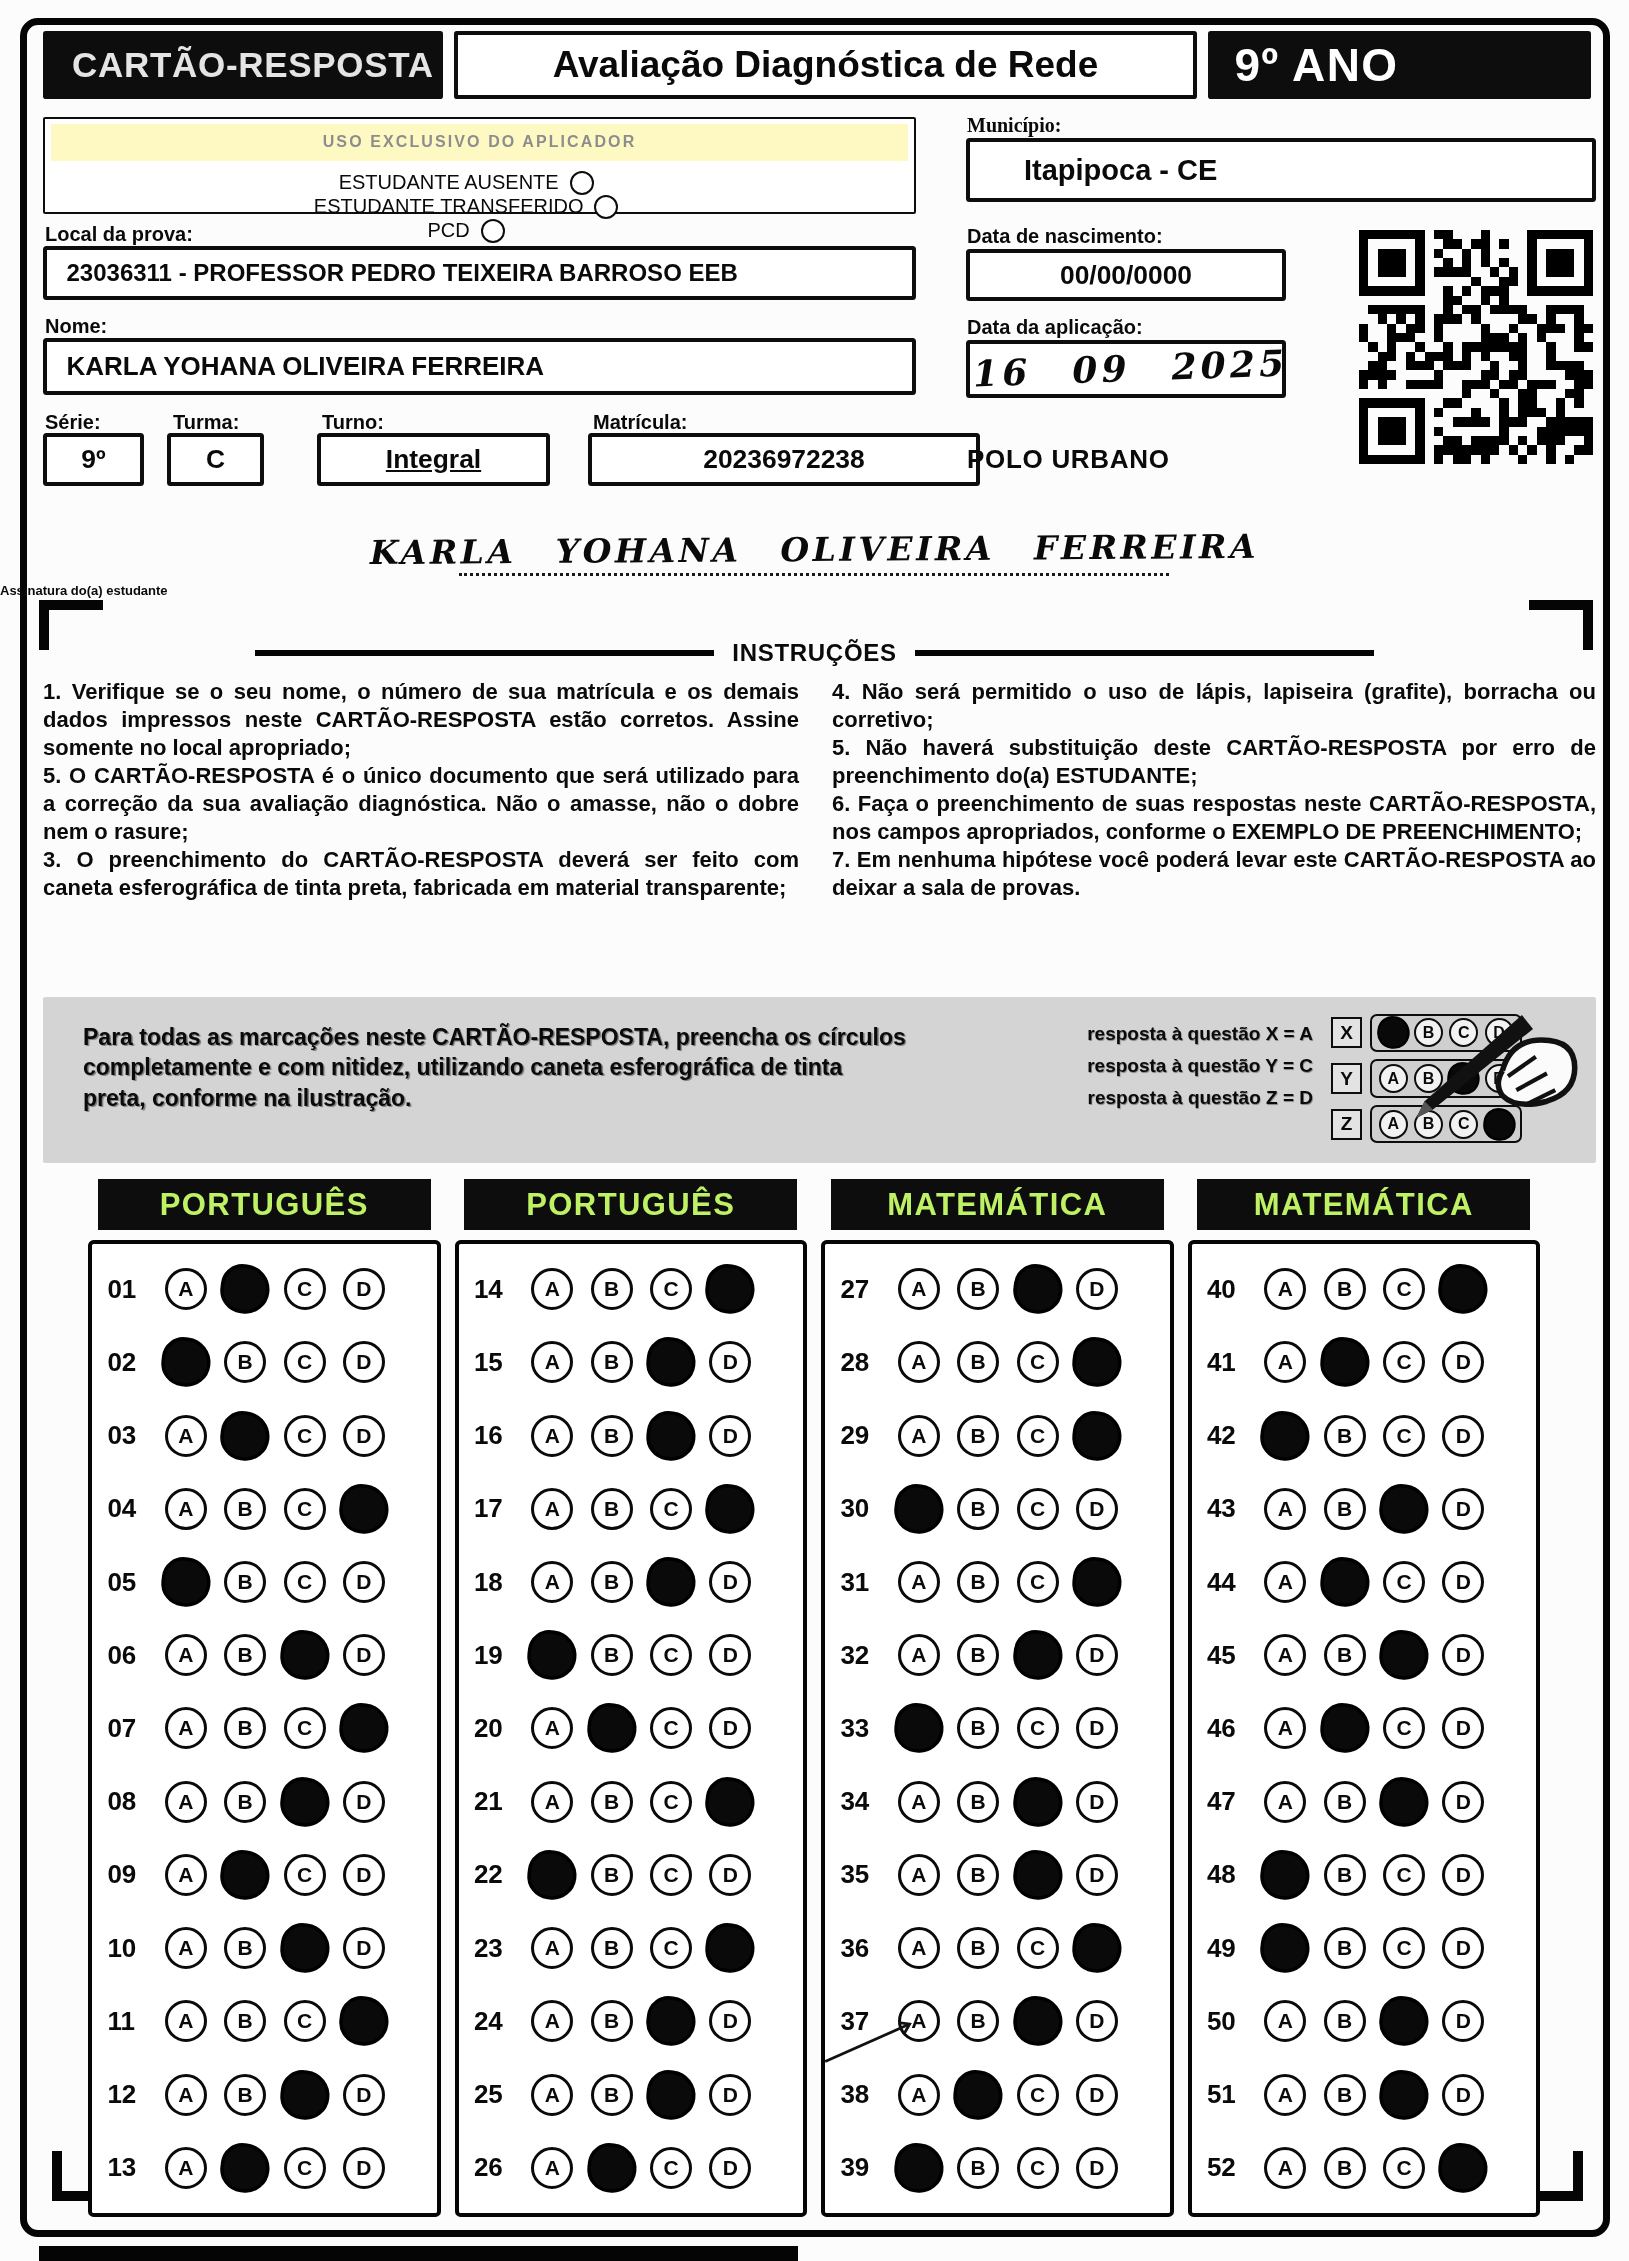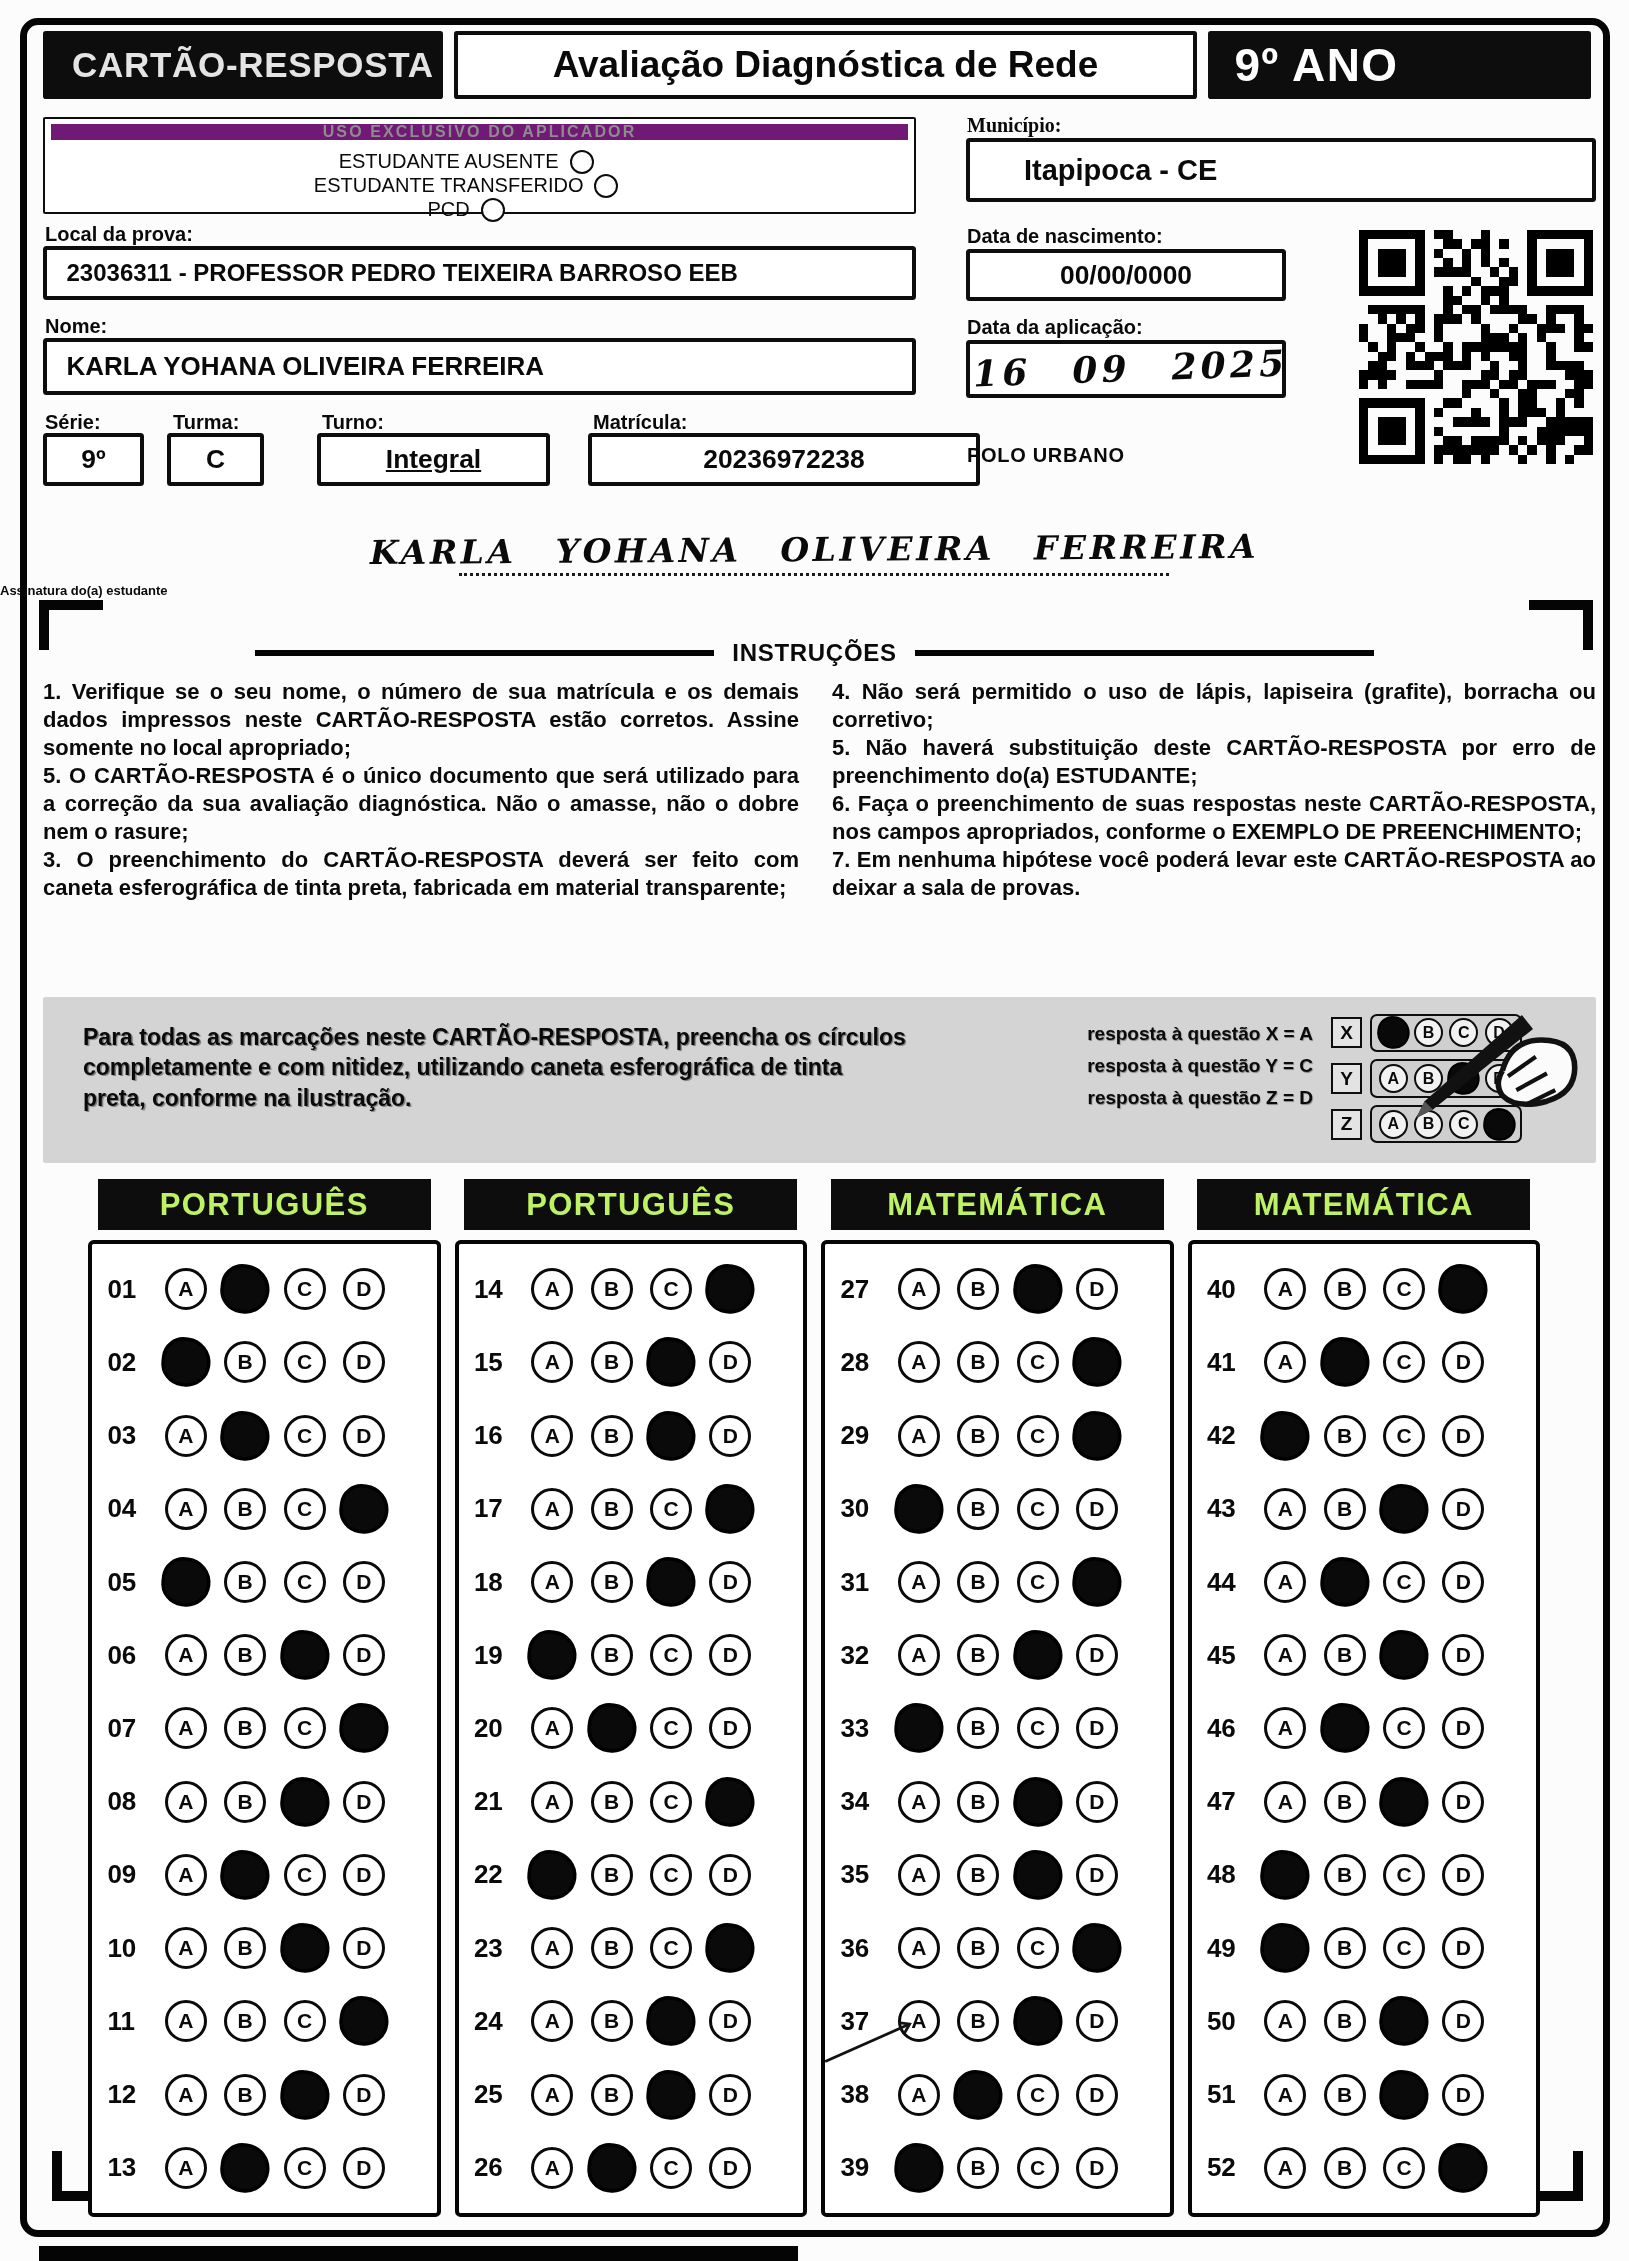--- a/index.html
+++ b/index.html
@@ -39,21 +39,21 @@
     width: 383px; background: #0d0d0d; color: #fff;
     font-size: 46px; font-weight: bold; display: flex; align-items: center;
     padding-left: 26.4px; border-radius: 2.8px; letter-spacing: 1.4px;
   }
   
   .admin-box {
     position: absolute; left: 43px; top: 117px; width: 873px; height: 97px;
     border: 2.8px solid #0d0d0d; border-radius: 2.1px; background: #fff;
   }
   .aplicador-bar {
-    margin: 4.9px 5.6px 0 5.6px; height: 16px; background: #701a75; color: #8d8d8d;
+    margin: 4.9px 5.6px 0 5.6px; height: 37px; background: #fef9c3; color: #8d8d8d;
     font-size: 16px; font-weight: bold; letter-spacing: 2.1px;
     display: flex; align-items: center; justify-content: center;
   }
   .checkbox-row {
     display: flex; align-items: center; justify-content: space-between;
     padding: 9.7px 42px 0 15.3px; font-size: 20px; flex-direction: column;
   }
   .chk { display: flex; align-items: center; gap: 11px; }
   .chk-circle { width: 24px; height: 24px; border: 2.8px solid #0d0d0d; border-radius: 50%; background: #fff; }
   
@@ -65,21 +65,21 @@
   .pad-l { padding-left: 19.5px; }
   .center-t { justify-content: center; }
   .handwritten {
     font-family: "DejaVu Serif", serif; font-style: italic; font-weight: bold;
   }
   .date-script {
     position: absolute; left: 973px; top: 347px; font-size: 36px;
     letter-spacing: 4.2px; word-spacing: 24px; transform: rotate(-2deg);
     white-space: nowrap; z-index: 3;
   }
-  .polo { position: absolute; left: 967px; top: 444px; font-size: 20px; font-weight: bold; letter-spacing: 0.7px; }
+  .polo { position: absolute; left: 967px; top: 444px; font-size: 26px; font-weight: bold; letter-spacing: 0.7px; }
   .qr { position: absolute; left: 1359px; top: 230px; width: 234px; height: 234px; }
   .qr svg { width: 100%; height: 100%; shape-rendering: crispEdges; }
   
   .sig-name {
     position: absolute; left: 0; right: 0; top: 530px; text-align: center;
     font-size: 33px; letter-spacing: 3.5px; word-spacing: 24px; z-index: 2;
     transform: rotate(-0.4deg);
   }
   .sig-line { position: absolute; left: 459px; top: 573px; width: 710px; border-top: 3.5px dotted #1a1a1a; }
   .sig-label { position: absolute; left: 0; right: 0; top: 583px; text-align: left; font-size: 13px; font-weight: bold; }

